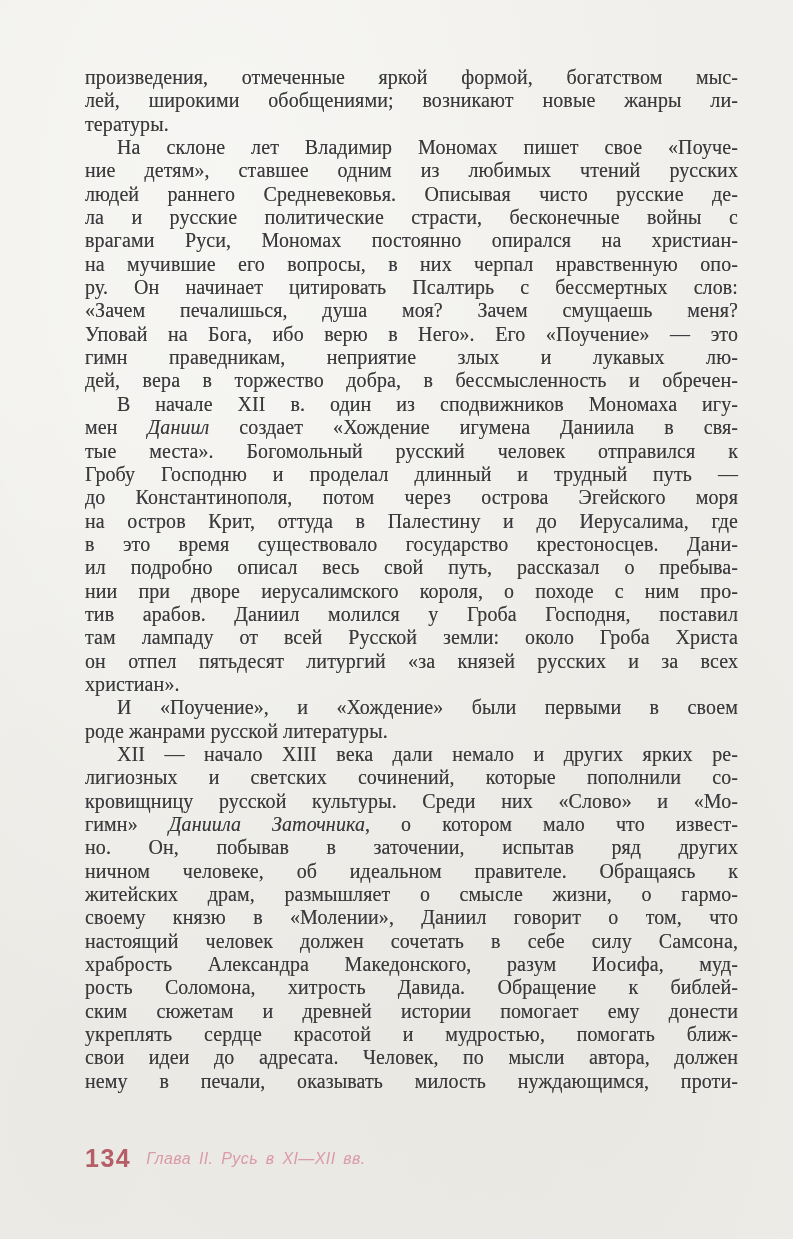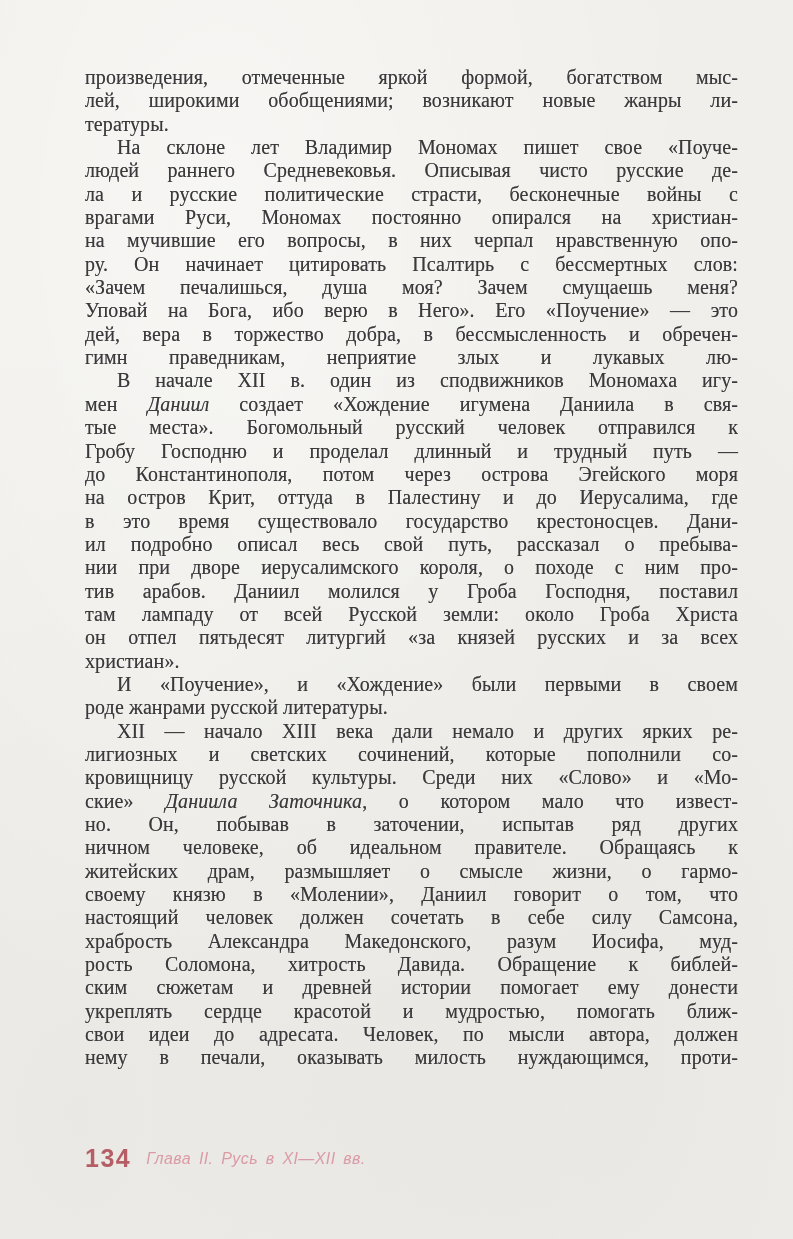--- a/index.html
+++ b/index.html
@@ -74,29 +74,30 @@
 
 <div class="page" style="color: rgb(58, 57, 59);">
   <main class="text-block" id="text-block">
       <div class="para">
         <div class="line">произведения, отмеченные яркой формой, богатством мыс-</div>
         <div class="line">лей, широкими обобщениями; возникают новые жанры ли-</div>
         <div class="line last">тературы.</div>
       </div>
       <div class="para">
         <div class="line indent">На склоне лет Владимир Мономах пишет свое «Поуче-</div>
+        <div class="line">ние детям», ставшее одним из любимых чтений русских</div>
         <div class="line">людей раннего Средневековья. Описывая чисто русские де-</div>
         <div class="line">ла и русские политические страсти, бесконечные войны с</div>
         <div class="line">врагами Руси, Мономах постоянно опирался на христиан-</div>
         <div class="line">на мучившие его вопросы, в них черпал нравственную опо-</div>
         <div class="line">ру. Он начинает цитировать Псалтирь с бессмертных слов:</div>
         <div class="line">«Зачем печалишься, душа моя? Зачем смущаешь меня?</div>
         <div class="line">Уповай на Бога, ибо верю в Него». Его «Поучение» — это</div>
+        <div class="line">гимн праведникам, неприятие злых и лукавых лю-</div>
         <div class="line">дей, вера в торжество добра, в бессмысленность и обречен-</div>
-        <div class="line">гимн праведникам, неприятие злых и лукавых лю-</div>
       </div>
       <div class="para">
         <div class="line indent">В начале XII в. один из сподвижников Мономаха игу-</div>
         <div class="line"><span>мен </span><span class="i">Даниил</span><span> создает «Хождение игумена Даниила в свя-</span></div>
         <div class="line">тые места». Богомольный русский человек отправился к</div>
         <div class="line">Гробу Господню и проделал длинный и трудный путь —</div>
         <div class="line">до Константинополя, потом через острова Эгейского моря</div>
         <div class="line">на остров Крит, оттуда в Палестину и до Иерусалима, где</div>
         <div class="line">в это время существовало государство крестоносцев. Дани-</div>
         <div class="line">ил подробно описал весь свой путь, рассказал о пребыва-</div>
@@ -107,21 +108,21 @@
         <div class="line last">христиан».</div>
       </div>
       <div class="para">
         <div class="line indent">И «Поучение», и «Хождение» были первыми в своем</div>
         <div class="line last">роде жанрами русской литературы.</div>
       </div>
       <div class="para">
         <div class="line indent">XII — начало XIII века дали немало и других ярких ре-</div>
         <div class="line">лигиозных и светских сочинений, которые пополнили со-</div>
         <div class="line">кровищницу русской культуры. Среди них «Слово» и «Мо-</div>
-        <div class="line"><span>ские» </span><span class="i">Даниила Заточника</span><span>, о котором мало что извест-</span></div>
+        <div class="line"><span>гимн» </span><span class="i">Даниила Заточника</span><span>, о котором мало что извест-</span></div>
         <div class="line">но. Он, побывав в заточении, испытав ряд других</div>
         <div class="line">ничном человеке, об идеальном правителе. Обращаясь к</div>
         <div class="line">житейских драм, размышляет о смысле жизни, о гармо-</div>
         <div class="line">своему князю в «Молении», Даниил говорит о том, что</div>
         <div class="line">настоящий человек должен сочетать в себе силу Самсона,</div>
         <div class="line">храбрость Александра Македонского, разум Иосифа, муд-</div>
         <div class="line">рость Соломона, хитрость Давида. Обращение к библей-</div>
         <div class="line">ским сюжетам и древней истории помогает ему донести</div>
         <div class="line">укреплять сердце красотой и мудростью, помогать ближ-</div>
         <div class="line">свои идеи до адресата. Человек, по мысли автора, должен</div>

